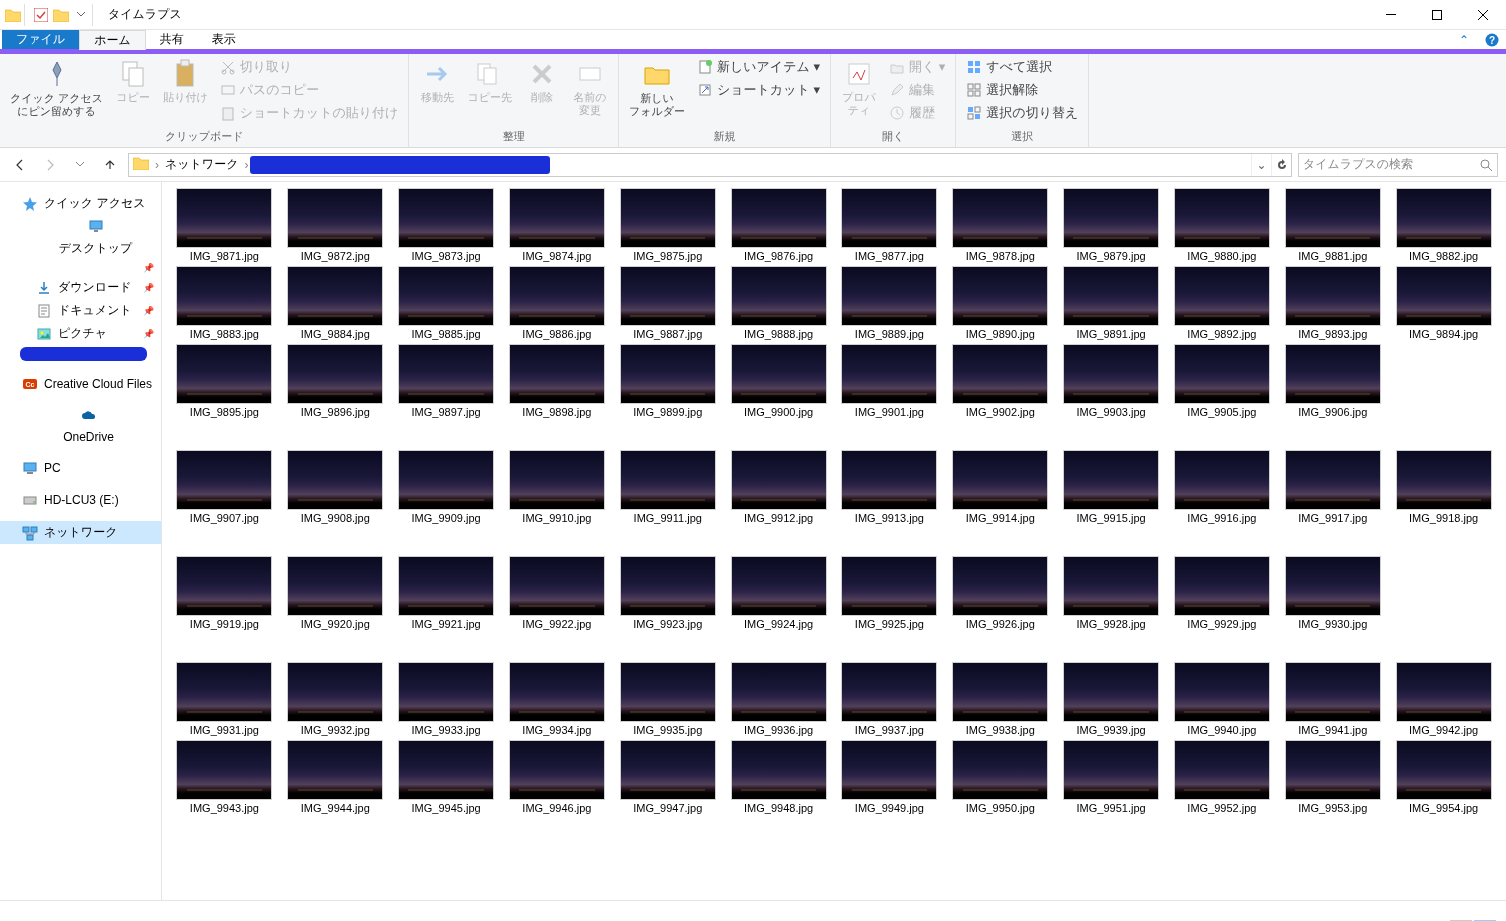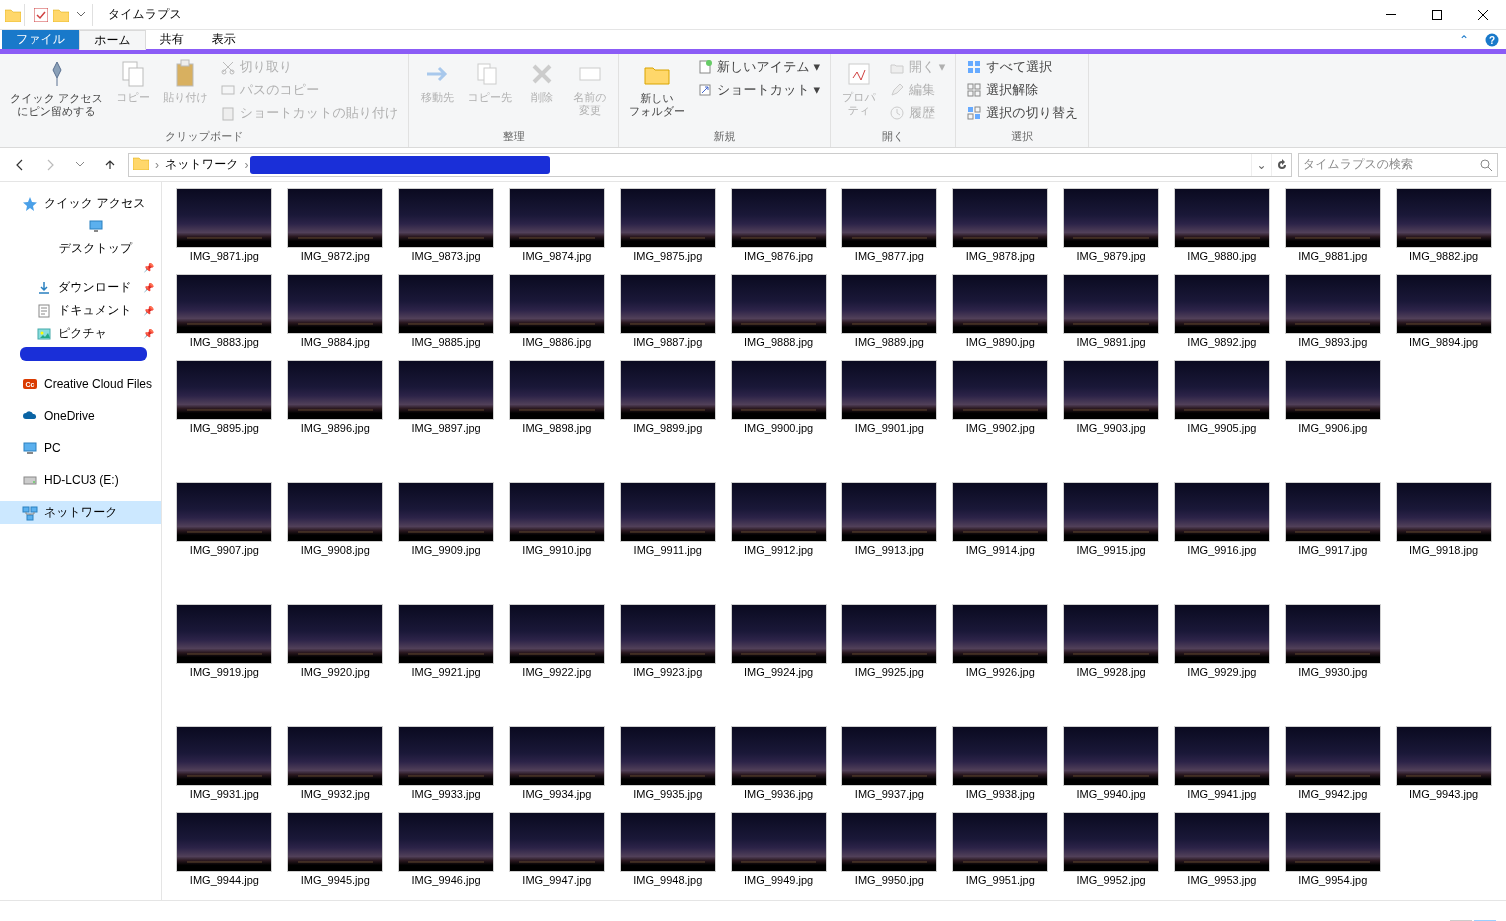--- a/index.html
+++ b/index.html
@@ -41,21 +41,21 @@
 .searchbox .sg { margin-left: auto; }
 .body-area { display: flex; height: 718px; }
 .sidebar { width: 162px; border-right: 1px solid #e5e5e5; padding-top: 10px; overflow: hidden; position: relative; }
 .side-item { display: flex; align-items: center; gap: 6px; padding: 3px 6px 3px 22px; font-size: 12px; cursor: default; }
 .side-item.selected { background: #cce8ff; }
 .side-item .pin { margin-left: auto; color: #999; font-size: 10px; }
 .side-item .sico { width: 16px; height: 16px; flex-shrink: 0; }
 .side-gap { height: 10px; }
 .side-redact { background: #1a2fd8; height: 14px; margin: 2px 14px 2px 20px; border-radius: 6px; }
 .content { flex: 1; overflow-y: auto; }
-.grid { display: grid; grid-template-columns: repeat(12, 1fr); gap: 12px 6px; padding: 6px 10px; }
+.grid { display: grid; grid-template-columns: repeat(12, 1fr); gap: 4px 6px; padding: 6px 10px; }
 .thumb-item { display: flex; flex-direction: column; align-items: center; }
 .thumb { width: 96px; height: 60px; background: linear-gradient(to bottom, #0a0a20 0%, #1a1838 45%, #2c2348 60%, #514059 75%, #2a1820 82%, #000 90%); border: 1px solid #d0d0d0; margin-bottom: 2px; position: relative; }
 .thumb::after { content: ""; position: absolute; bottom: 8px; left: 10%; right: 10%; height: 2px; background: rgba(255,200,100,0.15); }
 .thumb-item span { font-size: 11px; text-align: center; }
 .row-gap { grid-column: 1 / -1; height: 24px; }
 .statusbar { height: 38px; border-top: 1px solid #e5e5e5; display: flex; align-items: flex-end; padding: 0 10px; font-size: 11px; color: #333; }
 .statusbar .view-icons { margin-left: auto; display: flex; gap: 2px; }
 .statusbar .view-icons div { width: 22px; height: 18px; border: 1px solid #ccc; display: flex; align-items: center; justify-content: center; }
 .statusbar .view-icons div.active { background: #cce8ff; border-color: #99cfff; }
 svg { display: block; }
@@ -452,21 +452,21 @@
       <div class="side-item" style="padding-left: 22px;">
         <div class="sico">
           <svg width="16" height="16">
             <rect x="1" y="3" width="14" height="10" rx="2" fill="#da3b01"></rect>
             <text x="8" y="11" text-anchor="middle" fill="#fff" font-size="7" font-weight="bold">Cc</text>
           </svg>
         </div>
         <span>Creative Cloud Files</span>
       </div>
       <div class="side-gap"></div>
-      <div class="side-item" style="padding-left: 22px;">
+      <div class="side-item" style="padding-left: 22px; flex-direction: column;">
         <div class="sico">
           <svg width="16" height="16">
             <path d="M4 11a3 3 0 010-6 4 4 0 017 1 2.5 2.5 0 011 5z" fill="#0a64a4"></path>
           </svg>
         </div>
         <span>OneDrive</span>
       </div>
       <div class="side-gap"></div>
       <div class="side-item" style="padding-left: 22px;">
         <div class="sico">
@@ -761,20 +761,24 @@
           <div class="thumb"></div>
           <span>IMG_9936.jpg</span>
         </div>
         <div class="thumb-item">
           <div class="thumb"></div>
           <span>IMG_9937.jpg</span>
         </div>
         <div class="thumb-item">
           <div class="thumb"></div>
           <span>IMG_9938.jpg</span>
+        </div>
+        <div class="thumb-item">
+          <div class="thumb"></div>
+          <span>IMG_9939.jpg</span>
         </div>
         <div class="thumb-item">
           <div class="thumb"></div>
           <span>IMG_9940.jpg</span>
         </div>
         <div class="thumb-item">
           <div class="thumb"></div>
           <span>IMG_9941.jpg</span>
         </div>
         <div class="thumb-item">

